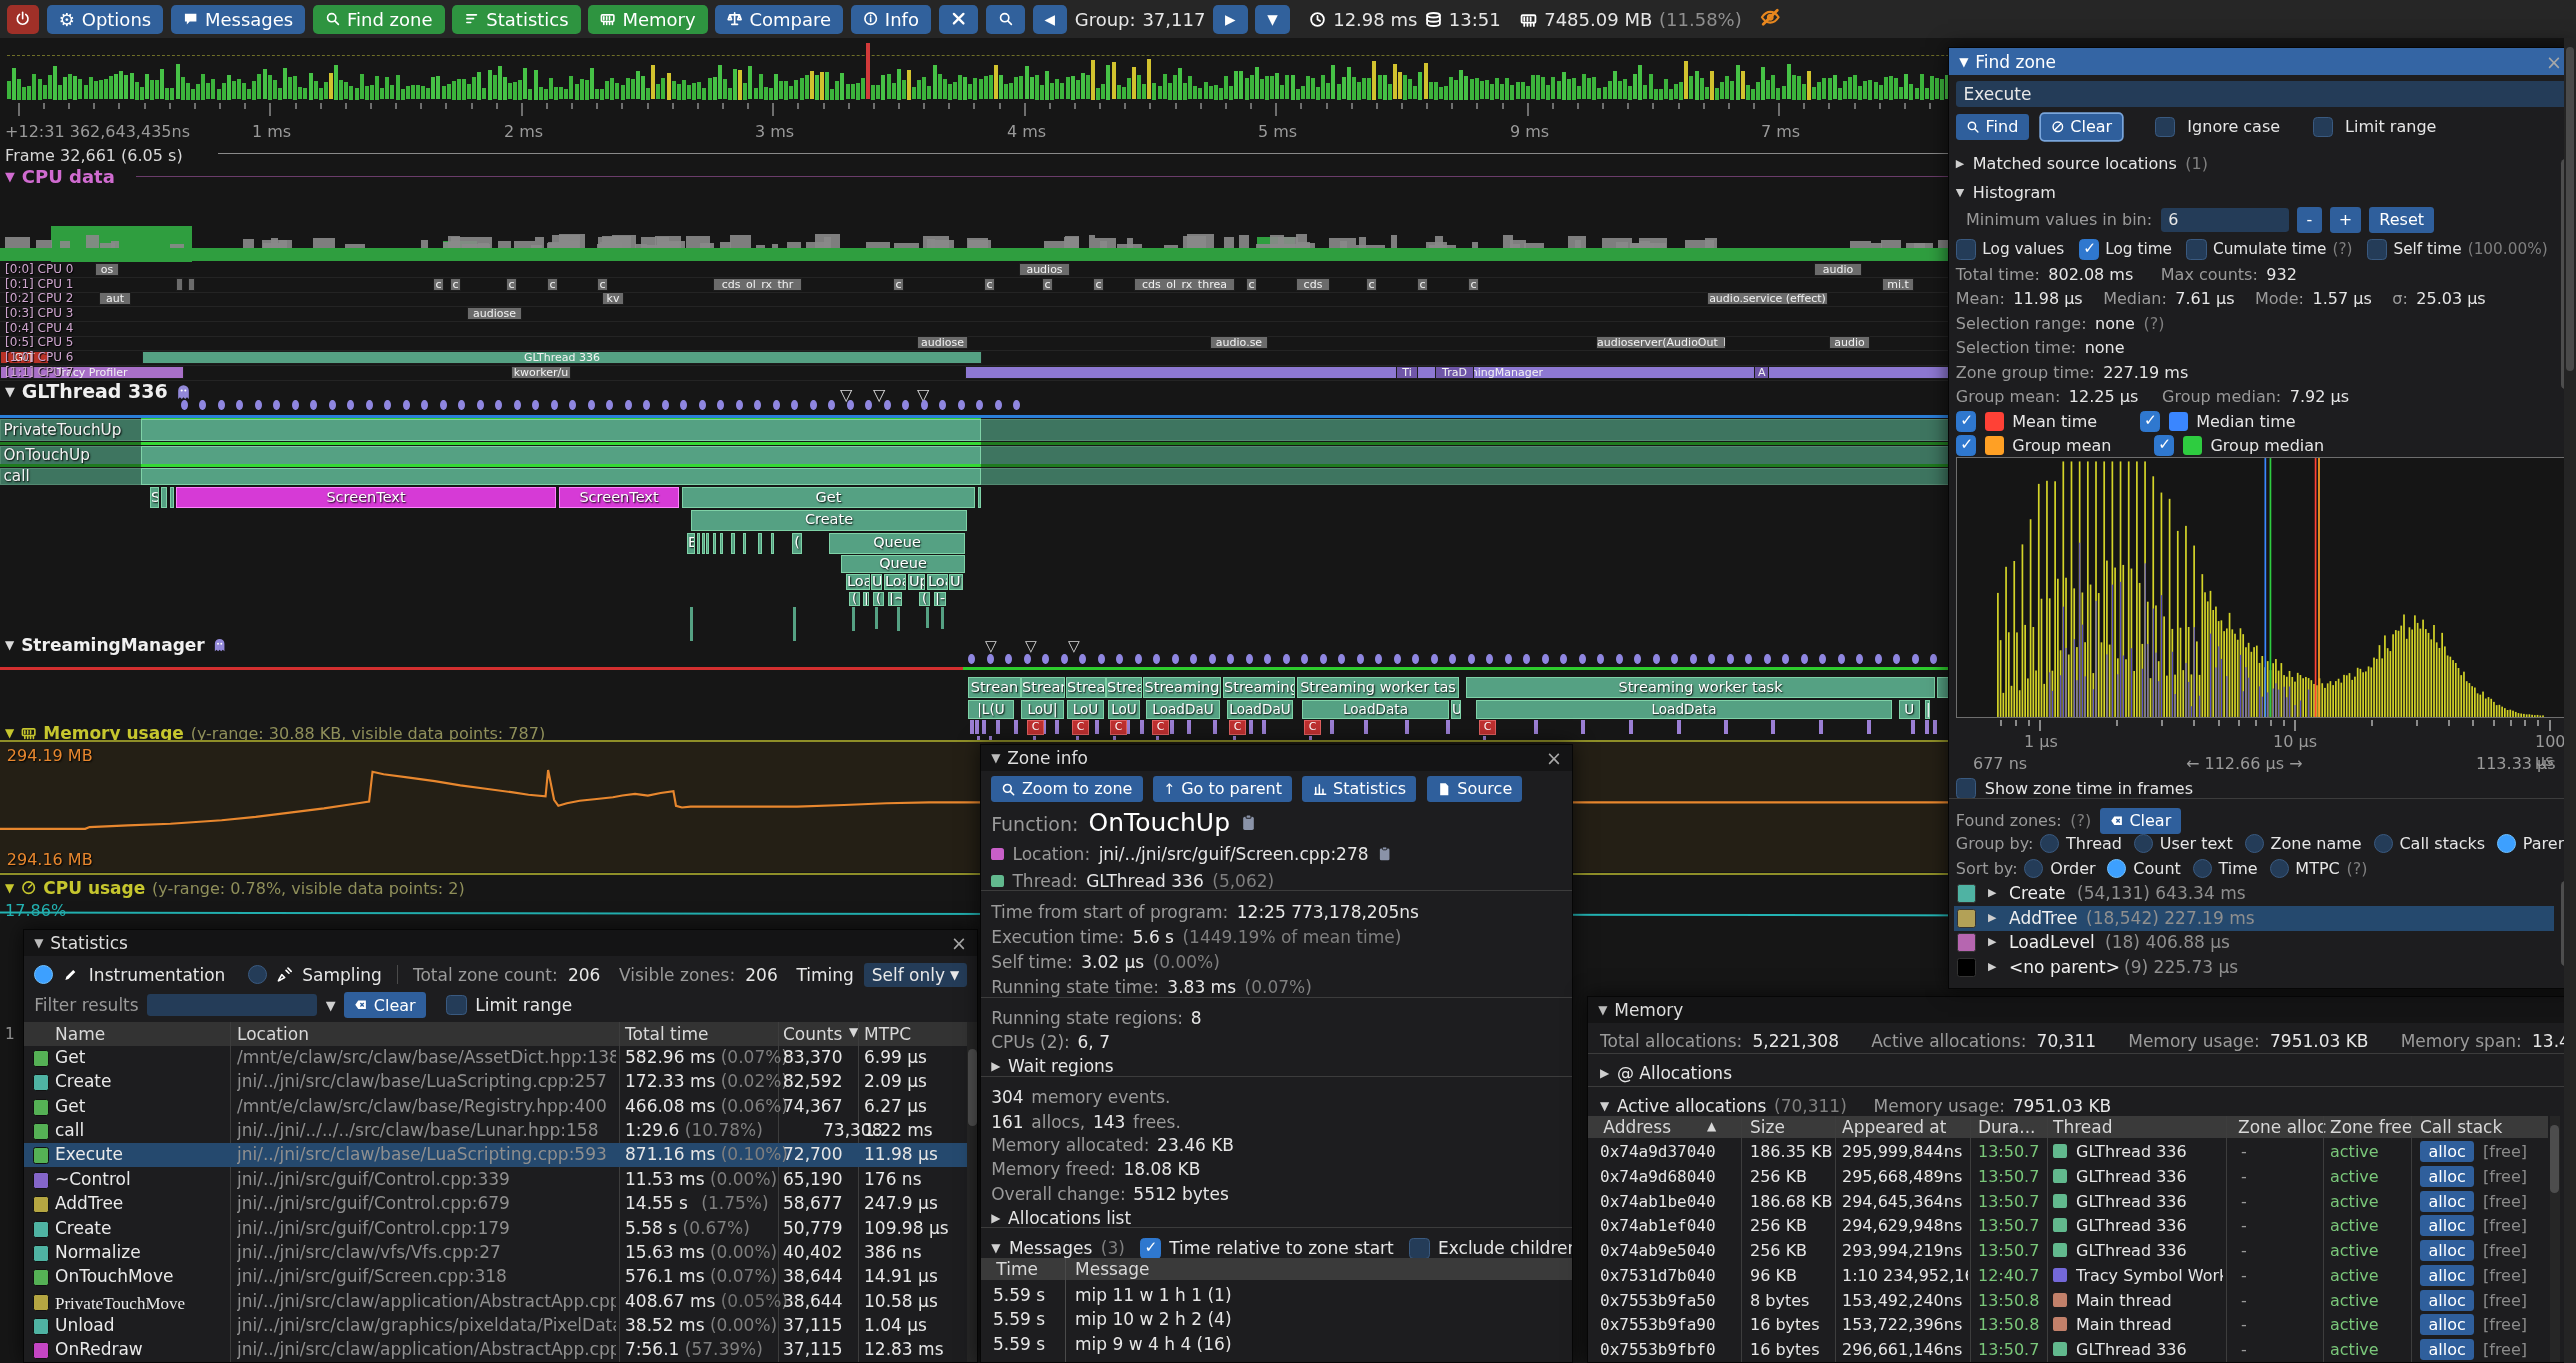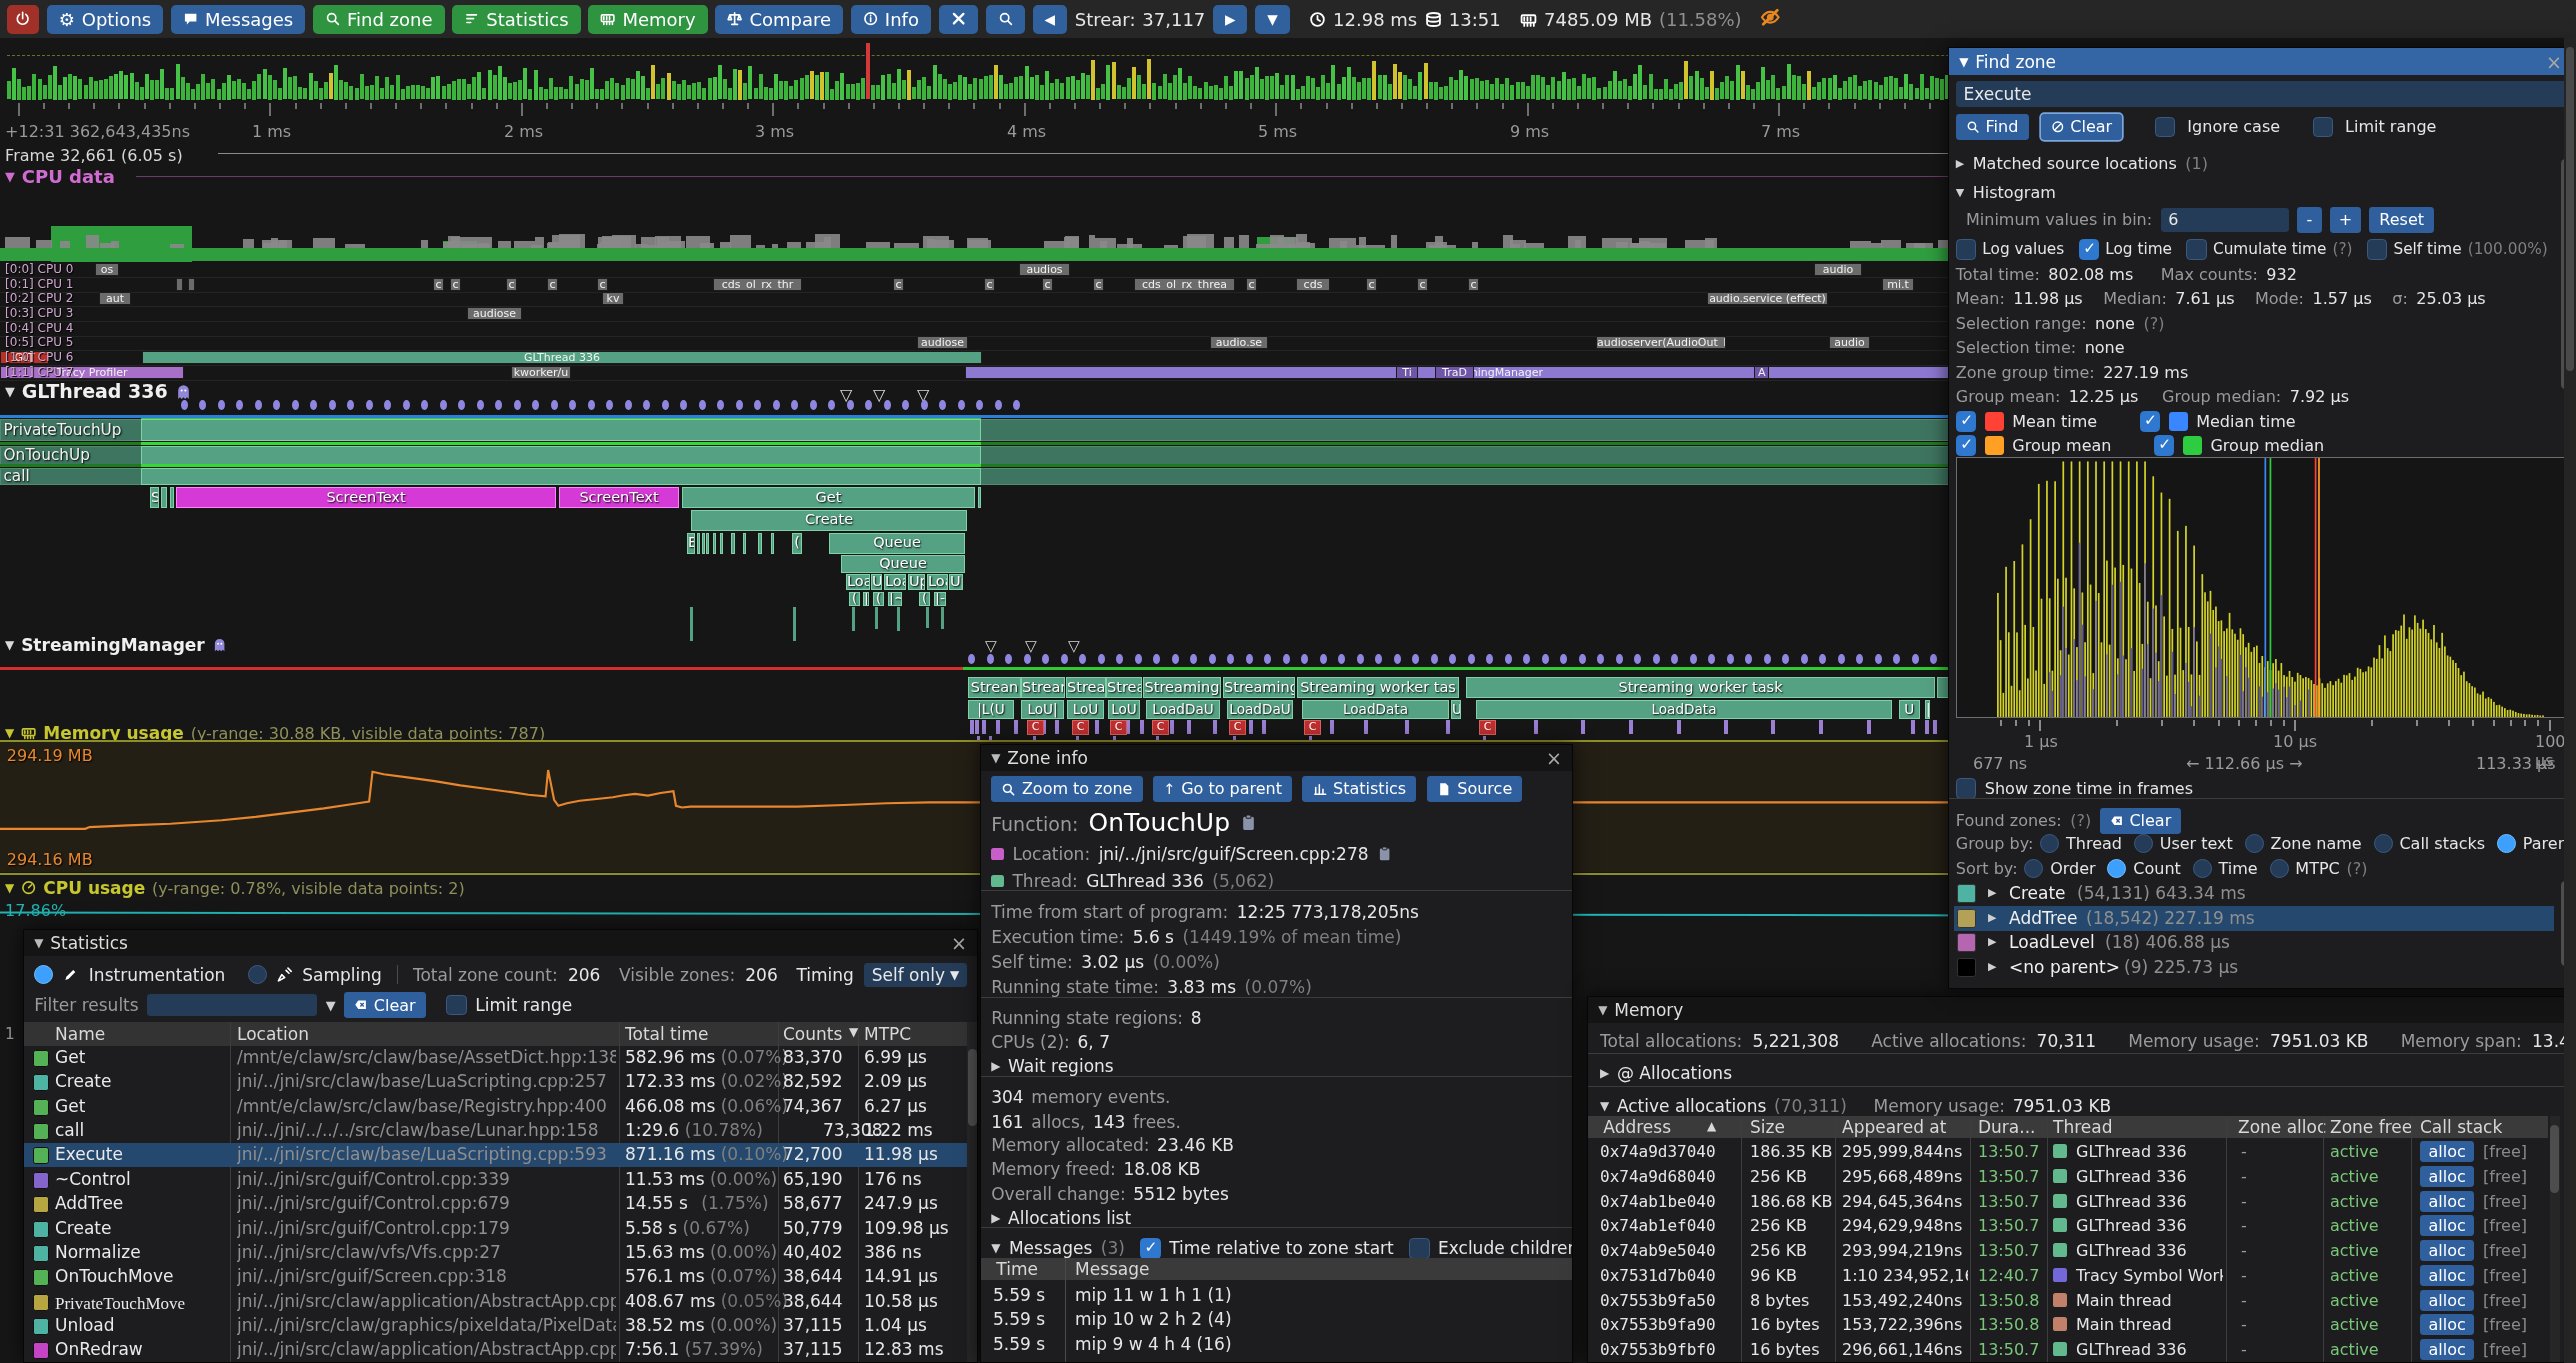--- a/index.html
+++ b/index.html
@@ -104,21 +104,21 @@
           <svg width="15.3" height="15.3" viewBox="0 0 16 16">
             <circle cx="7" cy="7" r="4.3" stroke="#fff" stroke-width="1.7" fill="none" stroke-linecap="round" stroke-linejoin="round"></circle>
             <path d="M10.3 10.3L14 14" stroke="#fff" stroke-width="1.7" fill="none" stroke-linecap="round" stroke-linejoin="round"></path>
           </svg>
         </span>
       </div>
       <div class="tbtn blue">
         <span style="display: inline-flex; flex: 0 0 auto; align-items: center; font-size: 13.6px; color: rgb(255, 255, 255);">◀</span>
       </div>
       <div style="display: flex; gap: 6.8px; align-items: center; font-size: 18px;">
-        <span>Strear:</span>
+        <span>Group:</span>
         <span>37,117</span>
       </div>
       <div class="tbtn blue">
         <span style="display: inline-flex; flex: 0 0 auto; align-items: center; font-size: 13.6px; color: rgb(255, 255, 255);">▶</span>
       </div>
       <div class="tbtn blue">
         <span style="display: inline-flex; flex: 0 0 auto; align-items: center; font-size: 13.6px; color: rgb(255, 255, 255);">▼</span>
       </div>
       <div style="display: flex; gap: 6.8px; align-items: center; font-size: 18px; margin-left: 12px;">
         <span style="display: inline-flex; flex: 0 0 auto; align-items: center;">

